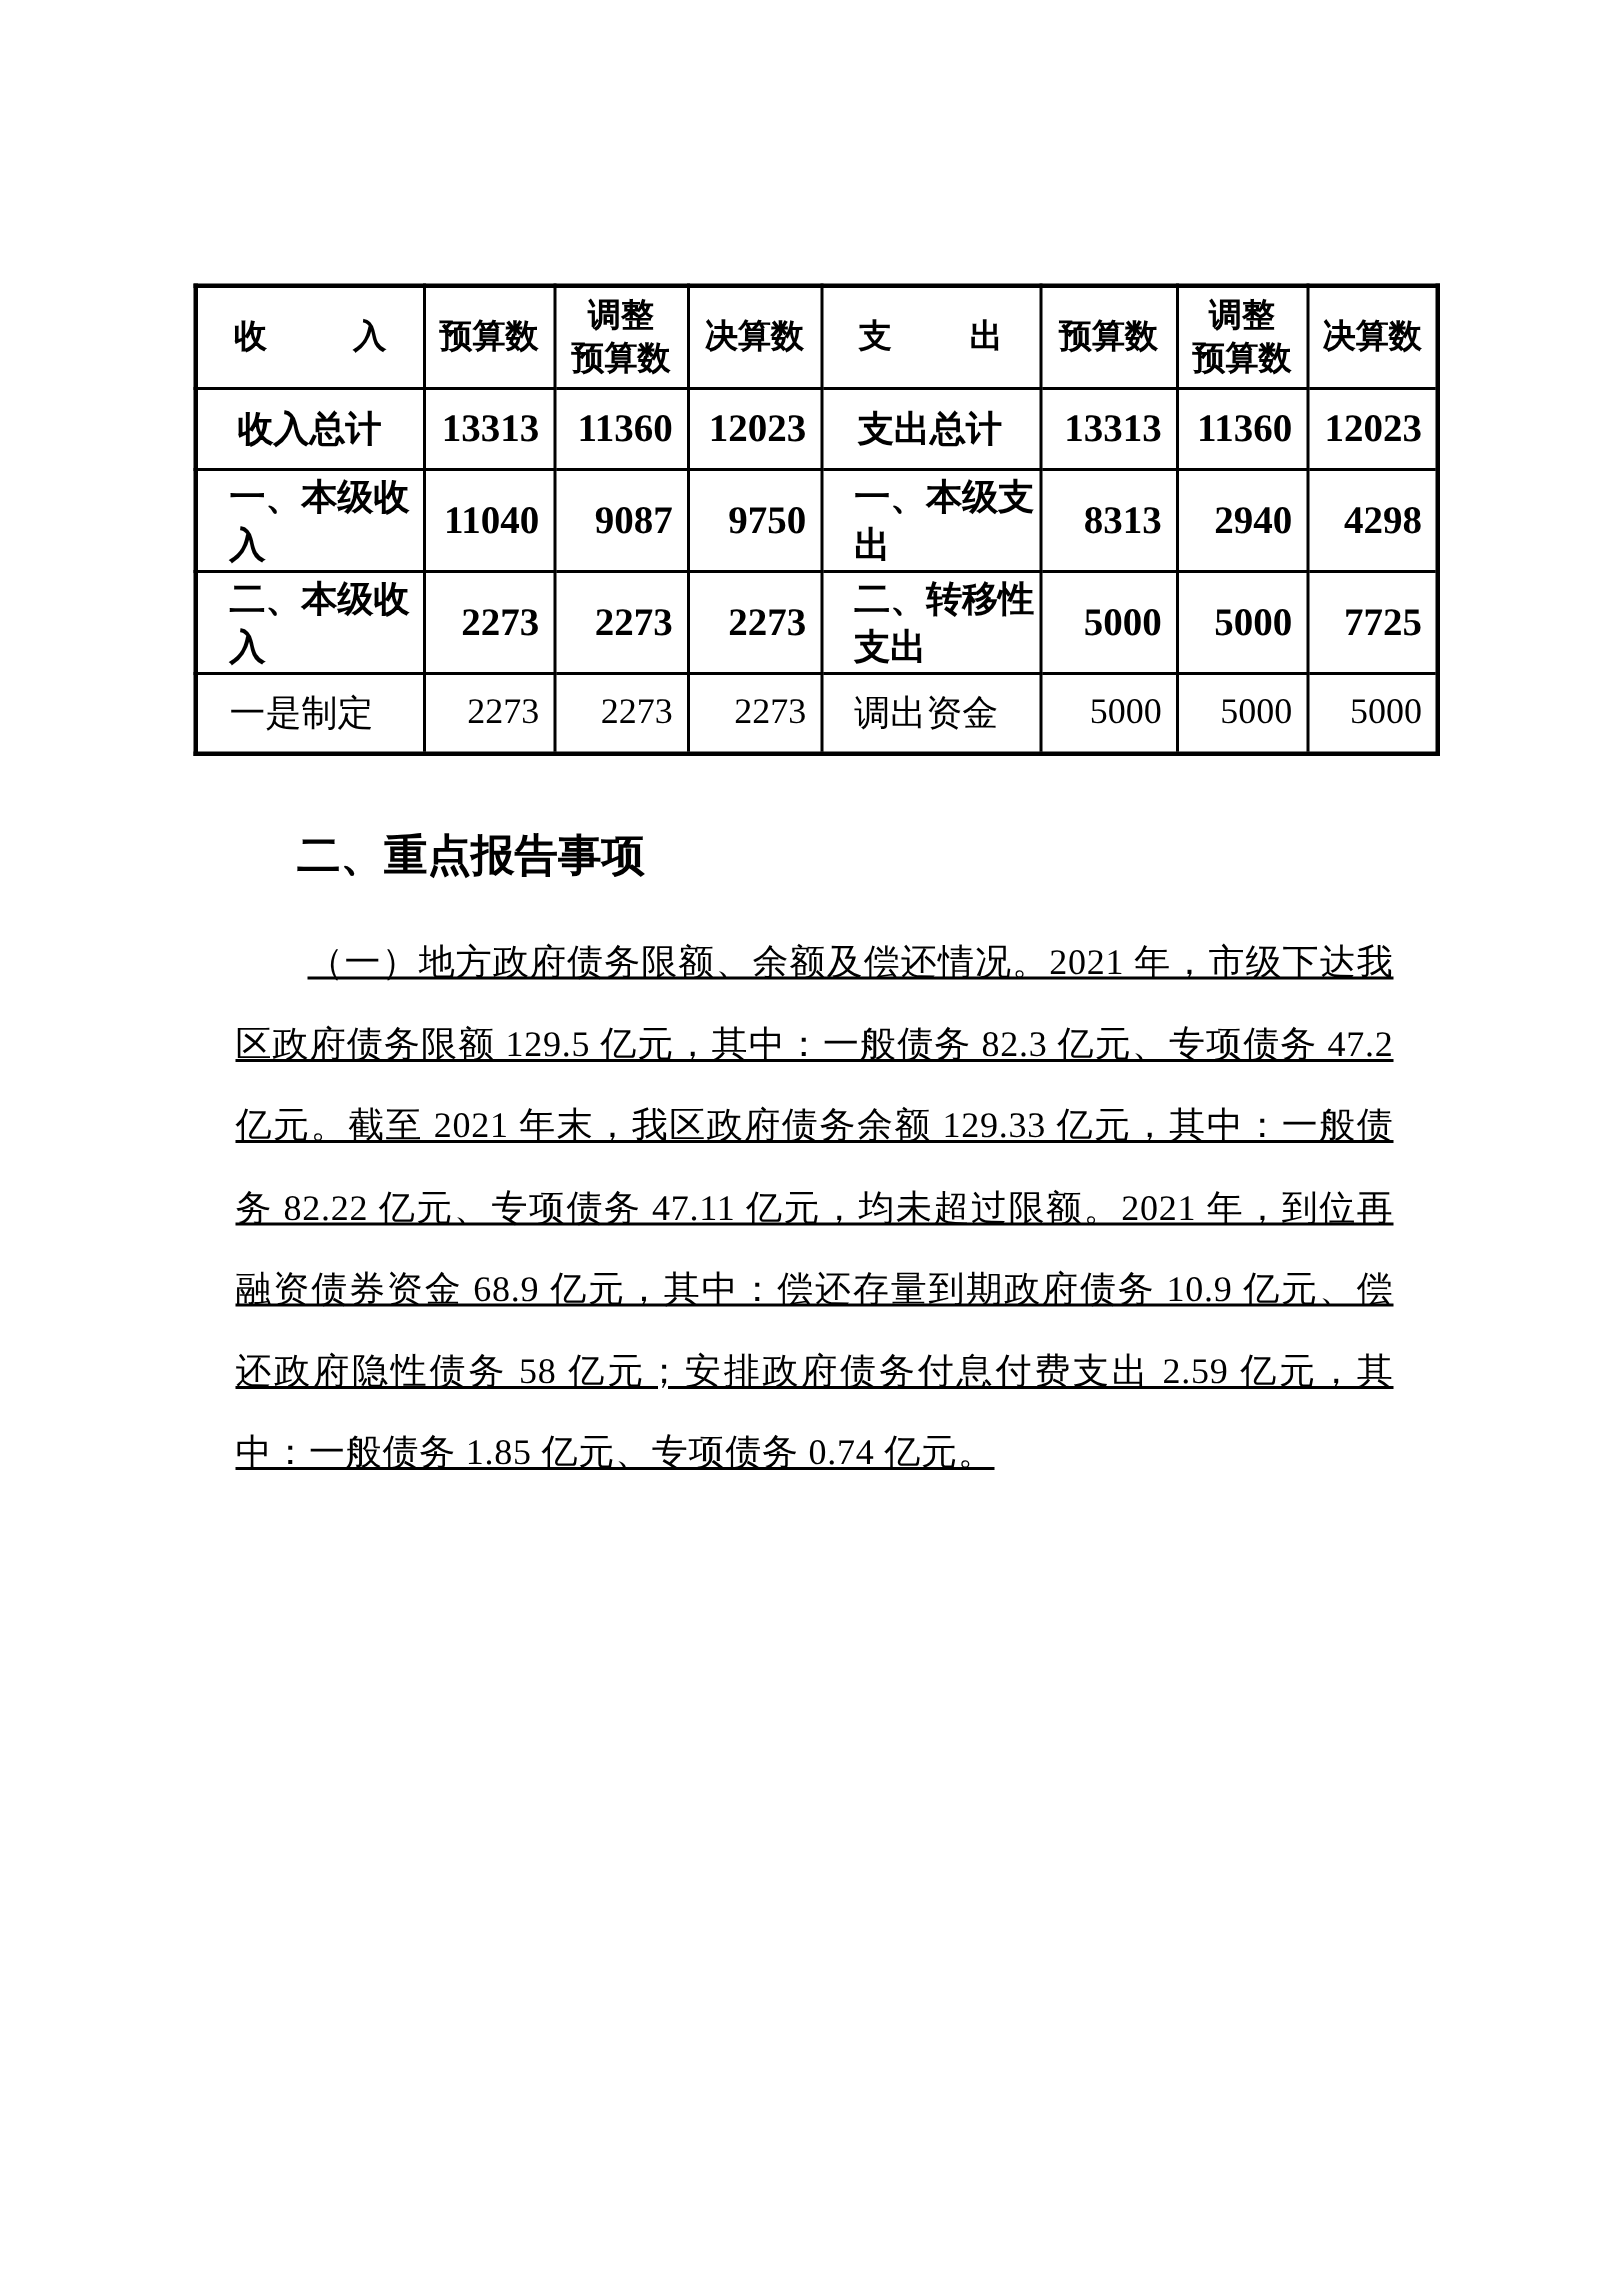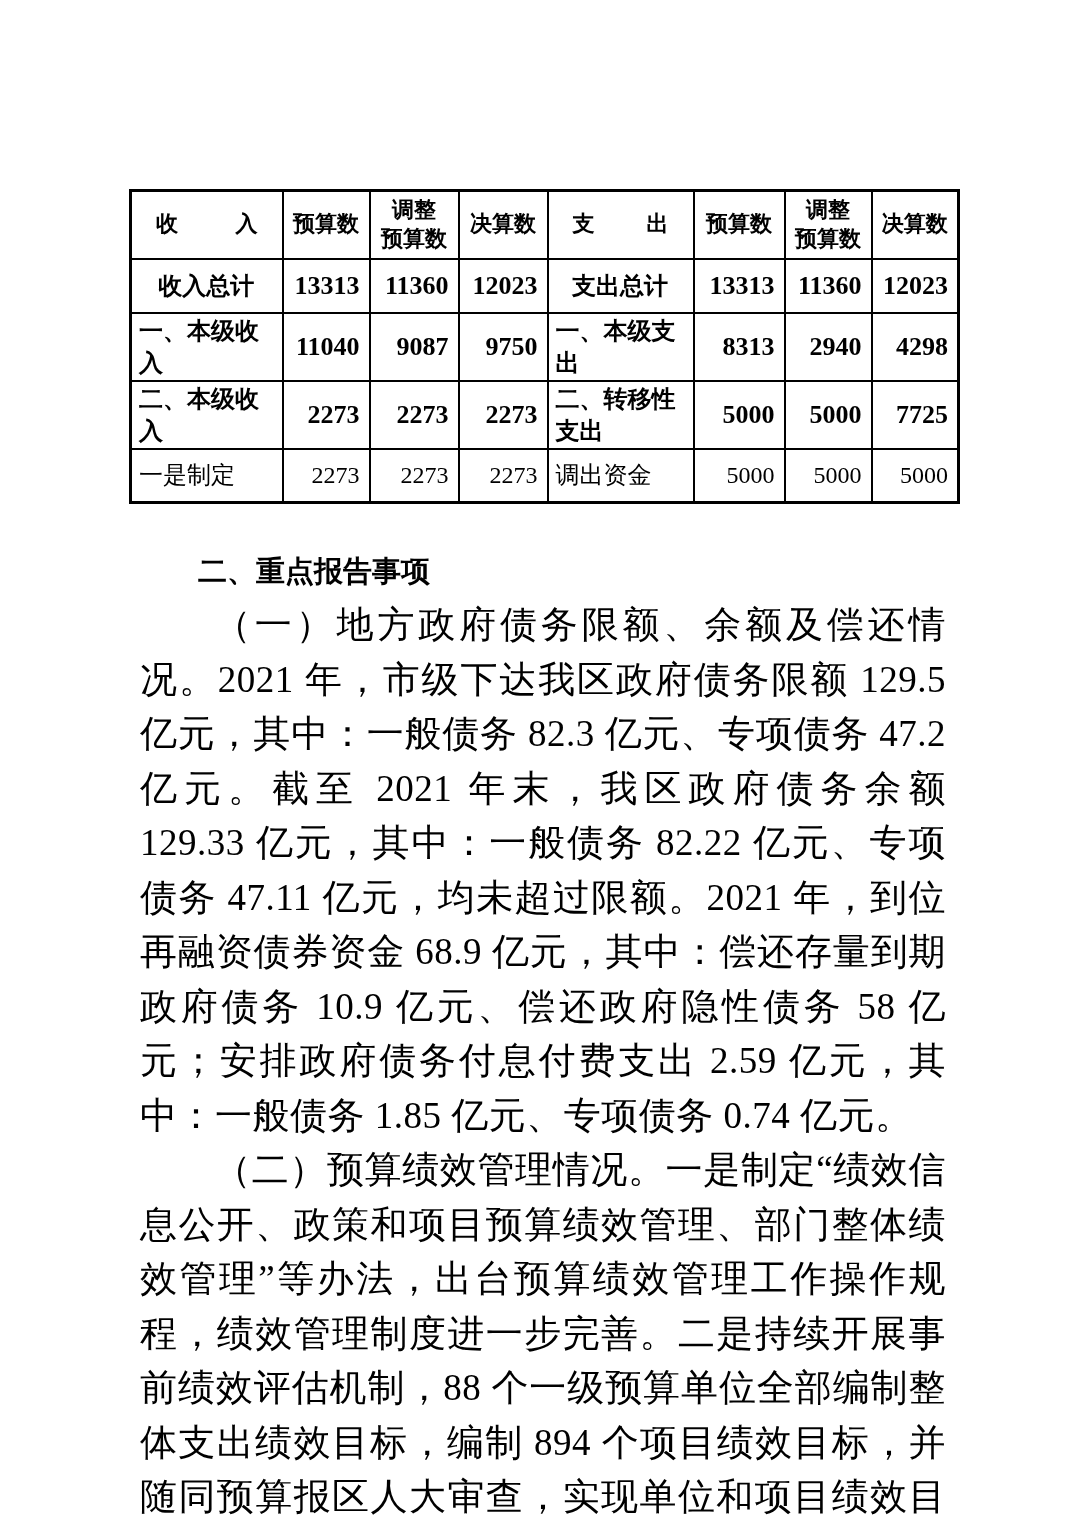--- a/index.html
+++ b/index.html
@@ -42,21 +42,21 @@
   }
   th.spread {
     text-align: justify;
     text-align-last: justify;
     padding: 12px 24px;
   }
   th.two-line { white-space: pre-line; }
 
   td.label {
     text-align: left;
-    padding-left: 7px;
+    padding-left: 21px;
     font-size: 24px;
     font-family: "Liberation Serif", serif;
   }
   td.label.center { text-align: center; padding-left: 0; }
   td.num {
     text-align: right;
     padding-right: 9px;
     font-size: 24px;
     font-family: "Liberation Serif", serif;
   }
@@ -79,26 +79,27 @@
   .content h2 {
     margin: 0;
     font-family: Liberation Serif, serif;
     font-weight: bold;
     font-size: 29px;
     line-height: 54px;
     text-indent: 2em;
     text-align: left;
   }
   .content p {
-    margin: 0;
-    font-size: 37px;
+    margin: 17px;
+    font-size: 24px;
     line-height: 54.5px;
     text-align: justify;
     text-indent: 2em;
     letter-spacing: 0.5px;
+    text-decoration: underline;
   }
 </style>
 </head>
 <body>
 
 <div class="page">
 
   <table class="budget">
     <colgroup>
       <col style="width:152px">
@@ -164,16 +165,15 @@
         <td class="num">5000</td>
         <td class="num">5000</td>
         <td class="num">5000</td>
       </tr>
     </tbody>
   </table>
 
   <div class="content">
     <h2>二、重点报告事项</h2>
     <p>（一）地方政府债务限额、余额及偿还情况。2021 年，市级下达我区政府债务限额 129.5 亿元，其中：一般债务 82.3 亿元、专项债务 47.2 亿元。截至 2021 年末，我区政府债务余额 129.33 亿元，其中：一般债务 82.22 亿元、专项债务 47.11 亿元，均未超过限额。2021 年，到位再融资债券资金 68.9 亿元，其中：偿还存量到期政府债务 10.9 亿元、偿还政府隐性债务 58 亿元；安排政府债务付息付费支出 2.59 亿元，其中：一般债务 1.85 亿元、专项债务 0.74 亿元。</p>
-    <p>（二）预算绩效管理情况。一是制定“绩效信息公开、政策和项目预算绩效管理、部门整体绩效管理”等办法，出台预算绩效管理工作操作规程，绩效管理制度进一步完善。二是持续开展事前绩效评估机制，88 个一级预算单位全部编制整体支出绩效目标，编制 894 个项目绩效目标，并随同预算报区人大审查，实现单位和项目绩效目标管理全覆盖。三是扎实推进部门日常监控</p>
   </div>
 
 </div>
 
 </body></html>

